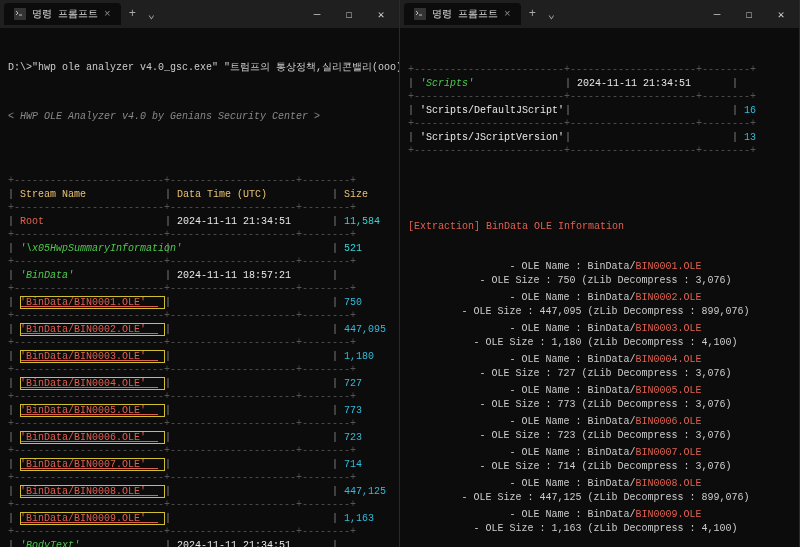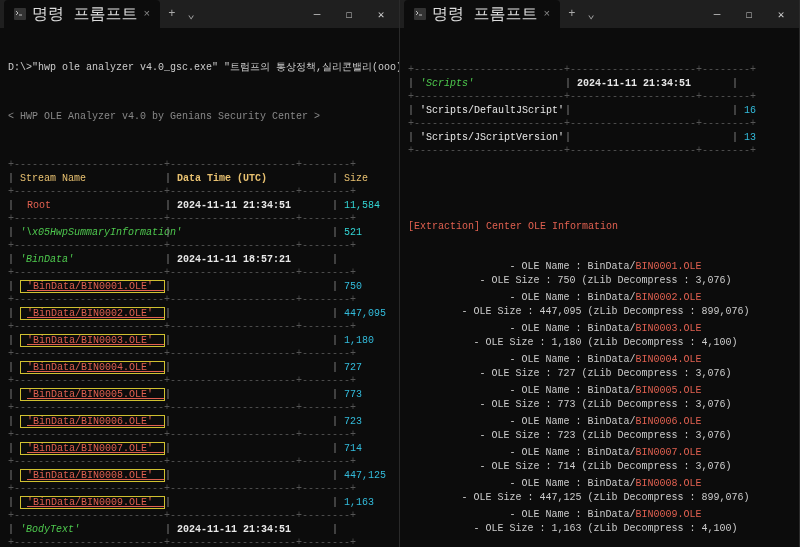--- a/index.html
+++ b/index.html
@@ -34,42 +34,42 @@
       gap: 6px;
       background: #0c0c0c;
       padding: 4px 10px;
       border-radius: 4px 4px 0 0;
       margin-right: 2px;
     }
     .tab-icon {
       width: 12px; height: 12px;
       display: inline-flex;
     }
-    .tab-title { font-size: 16px; color: #ddd; }
+    .tab-title { font-size: 10px; color: #ddd; }
     .tab-close { color: #888; cursor: pointer; font-size: 11px; }
     .tb-btn { color: #aaa; font-size: 12px; padding: 0 6px; cursor: pointer; }
     .tb-right { margin-left: auto; display: flex; gap: 4px; align-items: center; }
     .win-btn { width: 28px; text-align: center; color: #ccc; font-size: 11px; cursor: pointer; }
     .content {
       flex: 1;
       padding: 6px 8px;
       overflow: hidden;
       line-height: 1.35;
       white-space: pre;
     }
     .cmd { color: #ccc; margin-bottom: 8px; }
-    .header-line { color: #888; margin-bottom: 6px; }
+    .header-line { color: #888; margin-bottom: 22px; font-style: italic; }
     .sep { color: #555; }
     .tbl { margin-top: 2px; }
     .col-h { color: #e8c170; }
     .col-name { width: 145px; display: inline-block; }
-    .col-time { width: 155px; display: inline-block; font-weight: bold; }
+    .col-time { width: 155px; display: inline-block; }
     .col-size { width: 55px; display: inline-block; }
     .green { color: #4ec94e; font-style: italic; }
-    .red { color: #e06050; text-align: right; }
+    .red { color: #e06050; }
     .yellow-box { outline: 1px solid #d0c030; outline-offset: -1px; text-decoration: underline; }
     .cyan { color: #33d6d6; }
     .val-cyan { color: #33bcdc; }
     .white { color: #e8e8e8; }
     .ext-title { color: #e06050; margin-top: 4px; }
     .ext-line { color: #ccc; text-align: center; }
     .bin-red { color: #e06050; }
     .pipe { color: #888; }
   </style>
 </head>
@@ -121,18 +121,18 @@
     <span class="tb-btn">⌄</span>
     <div class="tb-right">
       <span class="win-btn">—</span>
       <span class="win-btn">☐</span>
       <span class="win-btn">✕</span>
     </div>
   </div>
   <div class="content">
     <div class="tbl" id="right-table"><div class="sep">+-------------------------+---------------------+--------+</div><div><span class="pipe">| </span><span class="green col-name ">'Scripts'              </span><span class="pipe">| </span><span class="white col-time">2024-11-11 21:34:51</span><span class="pipe">| </span><span class="white col-size">      </span></div><div class="sep">+-------------------------+---------------------+--------+</div><div><span class="pipe">| </span><span class="white col-name ">'Scripts/DefaultJScript'</span><span class="pipe">| </span><span class="white col-time">                   </span><span class="pipe">| </span><span class="val-cyan col-size">16    </span></div><div class="sep">+-------------------------+---------------------+--------+</div><div><span class="pipe">| </span><span class="white col-name ">'Scripts/JScriptVersion'</span><span class="pipe">| </span><span class="white col-time">                   </span><span class="pipe">| </span><span class="val-cyan col-size">13    </span></div><div class="sep">+-------------------------+---------------------+--------+</div></div>
     <div style="height:4px"></div>
-    <div class="ext-title">[Extraction] Center OLE Information</div>
+    <div class="ext-title">[Extraction] BinData OLE Information</div>
     <div id="right-ext"><div class="ext-line">  - OLE Name : BinData/<span class="bin-red">BIN0001.OLE</span></div><div class="ext-line">  - OLE Size : 750 (zLib Decompress : 3,076)</div><div style="height:4px"></div><div class="ext-line">  - OLE Name : BinData/<span class="bin-red">BIN0002.OLE</span></div><div class="ext-line">  - OLE Size : 447,095 (zLib Decompress : 899,076)</div><div style="height:4px"></div><div class="ext-line">  - OLE Name : BinData/<span class="bin-red">BIN0003.OLE</span></div><div class="ext-line">  - OLE Size : 1,180 (zLib Decompress : 4,100)</div><div style="height:4px"></div><div class="ext-line">  - OLE Name : BinData/<span class="bin-red">BIN0004.OLE</span></div><div class="ext-line">  - OLE Size : 727 (zLib Decompress : 3,076)</div><div style="height:4px"></div><div class="ext-line">  - OLE Name : BinData/<span class="bin-red">BIN0005.OLE</span></div><div class="ext-line">  - OLE Size : 773 (zLib Decompress : 3,076)</div><div style="height:4px"></div><div class="ext-line">  - OLE Name : BinData/<span class="bin-red">BIN0006.OLE</span></div><div class="ext-line">  - OLE Size : 723 (zLib Decompress : 3,076)</div><div style="height:4px"></div><div class="ext-line">  - OLE Name : BinData/<span class="bin-red">BIN0007.OLE</span></div><div class="ext-line">  - OLE Size : 714 (zLib Decompress : 3,076)</div><div style="height:4px"></div><div class="ext-line">  - OLE Name : BinData/<span class="bin-red">BIN0008.OLE</span></div><div class="ext-line">  - OLE Size : 447,125 (zLib Decompress : 899,076)</div><div style="height:4px"></div><div class="ext-line">  - OLE Name : BinData/<span class="bin-red">BIN0009.OLE</span></div><div class="ext-line">  - OLE Size : 1,163 (zLib Decompress : 4,100)</div><div style="height:4px"></div></div>
     
     
   </div>
 </div>
 
 </body></html>

